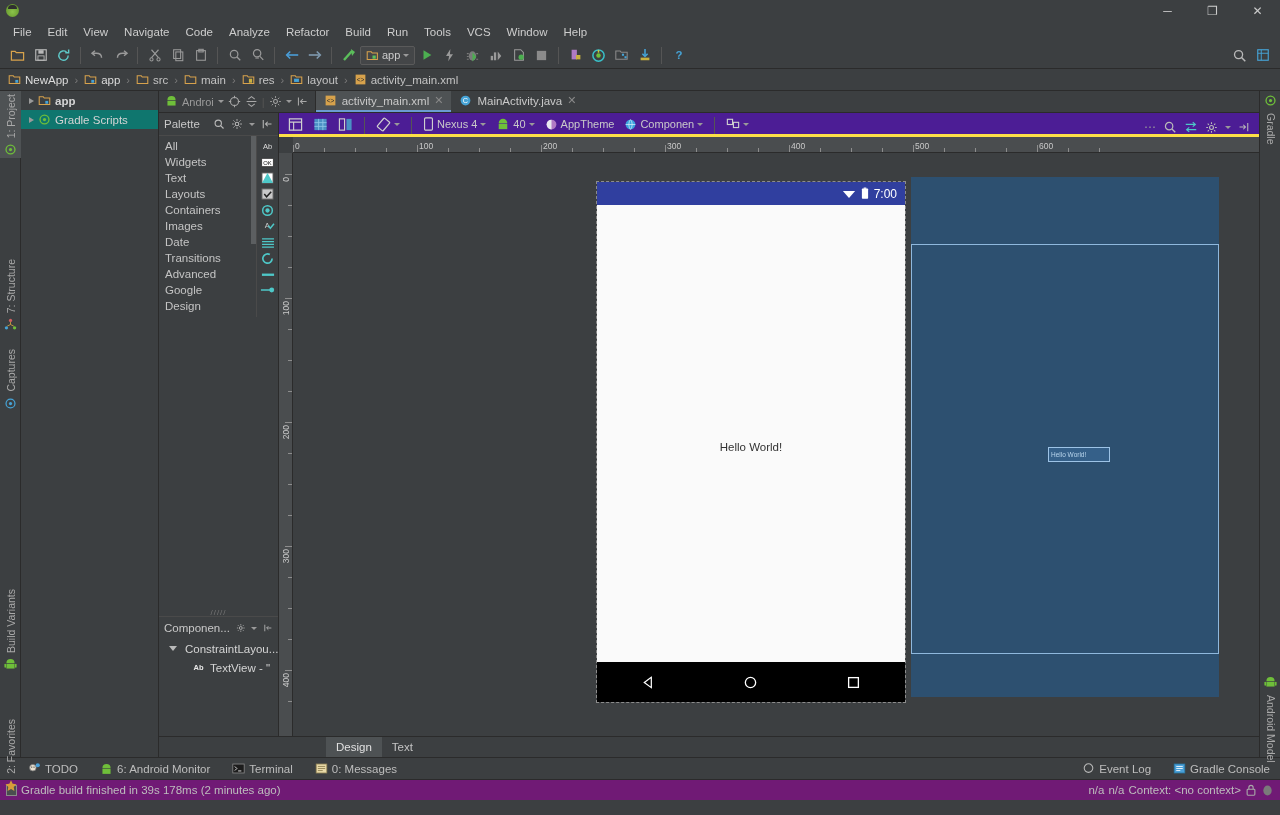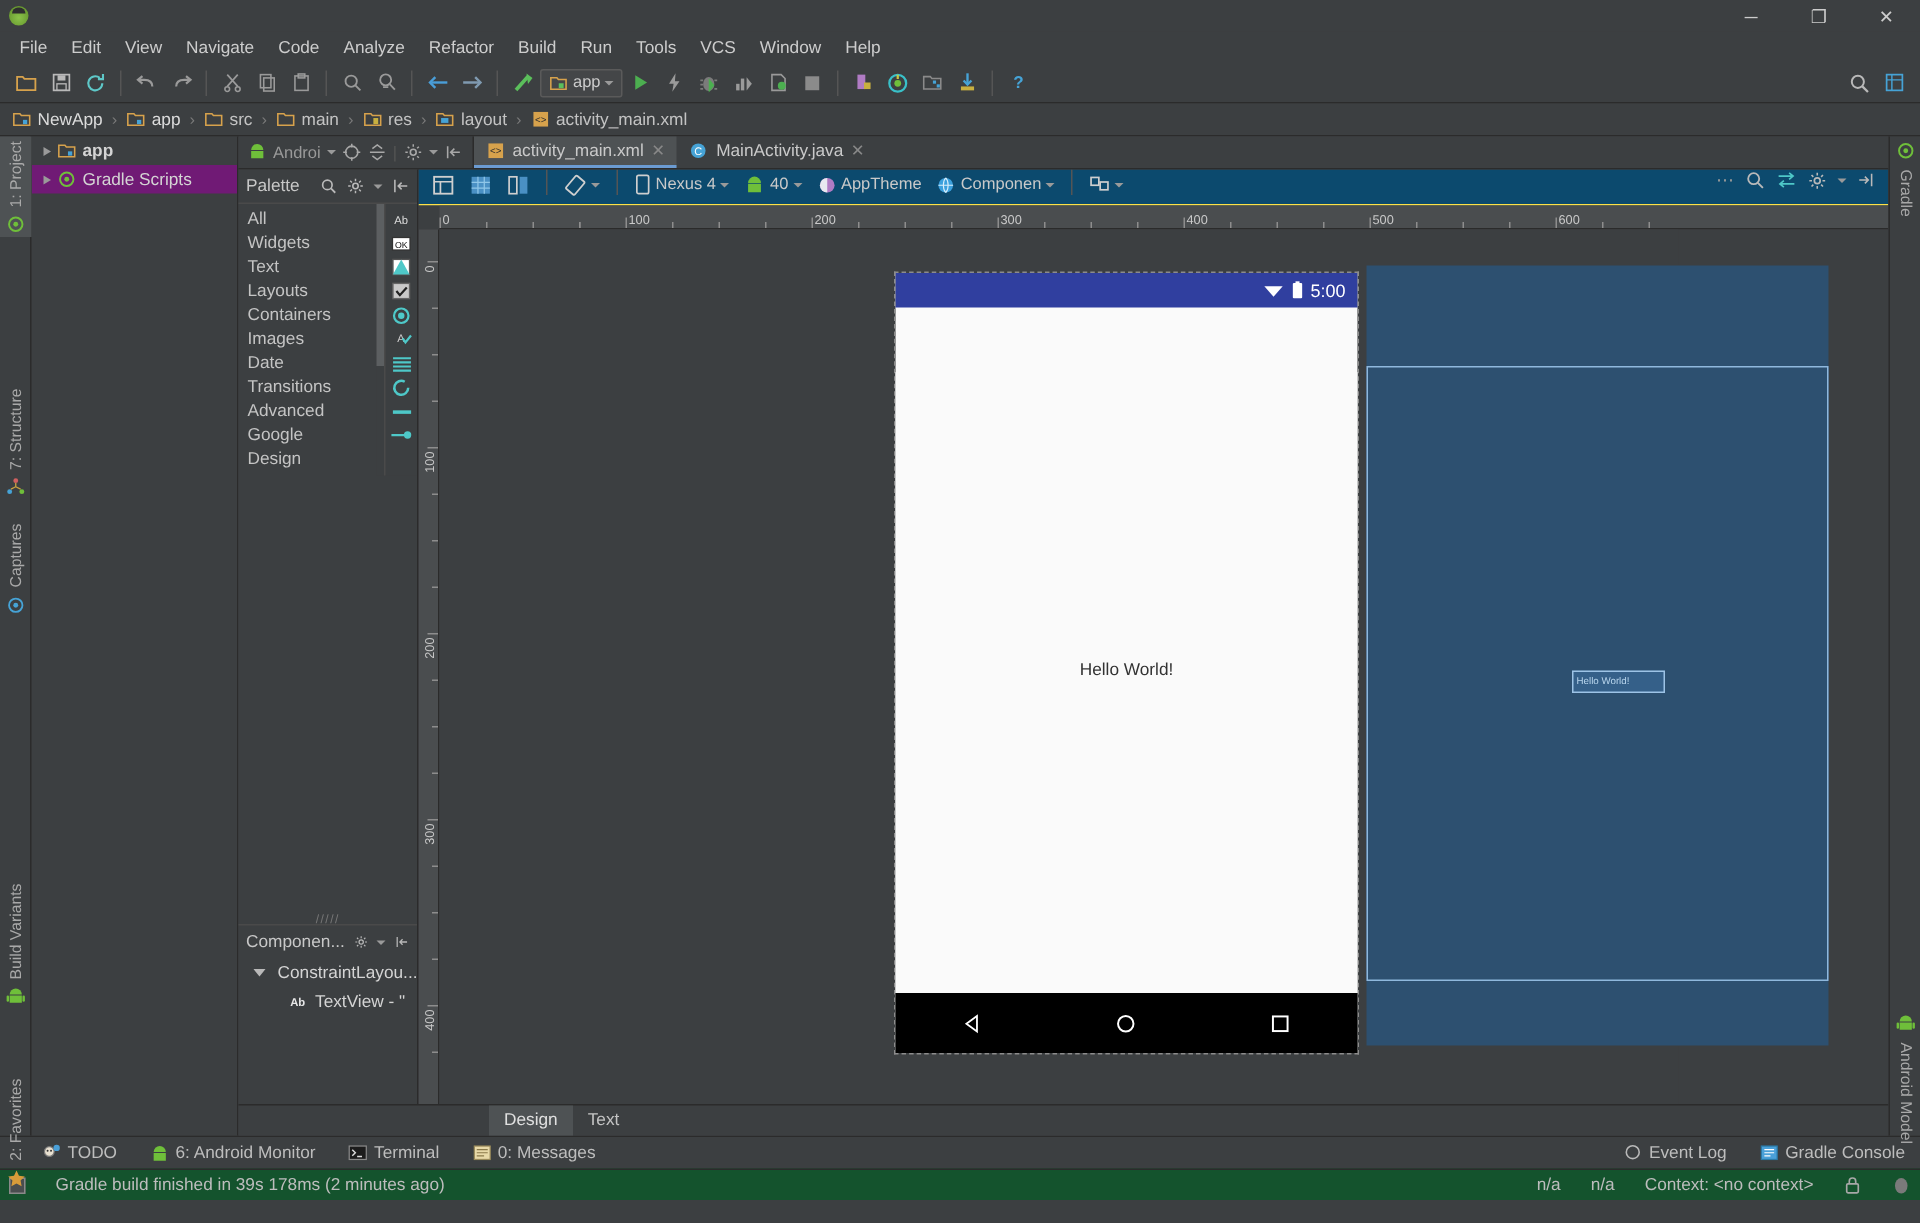--- a/index.html
+++ b/index.html
@@ -57,21 +57,21 @@
   .railR{ border-left:1px solid #2b2b2b;}
   .vtab{ position:absolute; left:0; width:21px; display:flex; flex-direction:column;
          align-items:center; font-size:10.5px; color:#a9a9a9; }
   .vtab .lbl{ writing-mode:vertical-rl; white-space:nowrap; padding:3px 0; }
   .vtab.down .lbl{ writing-mode:vertical-rl; transform:rotate(180deg); }
   .vtab.sel{ background:#4e5254; }
 
   
   #projpanel{ width:138px; background:#3c3f41; border-right:1px solid #2b2b2b; flex:0 0 138px;}
   .tree-row{ height:19px; display:flex; align-items:center; gap:4px; padding-left:8px; font-size:11.5px; color:#d4d4d4;}
-  .tree-row.sel{ background:#701a75; }
+  .tree-row.sel{ background:#0f766e; }
   .tri{ width:0;height:0;border-left:5px solid #9a9a9a;border-top:3.5px solid transparent;border-bottom:3.5px solid transparent;}
 
   
   #editorcol{ flex:1; display:flex; flex-direction:column; min-width:0; background:#3c3f41;}
   #tabstrip{ height:22px; background:#3c3f41; display:flex; align-items:stretch; border-bottom:1px solid #2b2b2b;}
   .tbar-left{ display:flex;align-items:center;gap:4px;padding:0 6px; border-right:1px solid #2b2b2b;}
   .etab{ display:flex;align-items:center;gap:5px;padding:0 8px;font-size:11.5px;color:#c9c9c9;
          border-bottom:2px solid transparent; }
   .etab.active{ background:#4e5254; border-bottom:2px solid #6b9bd2;}
   .etab .x{ color:#888; font-size:11px;}
@@ -88,22 +88,22 @@
   #palscroll{ width:5px; background:#3c3f41; position:relative; }
   #palscroll i{ position:absolute; top:0; left:0; width:5px; height:108px; background:#5c5f61;}
   #palicons{ width:22px; background:#3c3f41; border-left:1px solid #4a4a4a; padding-top:2px;}
   .palicon{ height:16px; display:flex; align-items:center; justify-content:center; }
   #palgap{ flex:1; }
   .grip{ height:8px; display:flex; align-items:center; justify-content:center; color:#777; font-size:8px; letter-spacing:1px;}
   #comptree{ height:120px; border-top:1px solid #4a4a4a;}
 
   
   #design{ flex:1; position:relative; background:#3c3f41; min-width:0; overflow:hidden;}
-  #dtoolbar{ height:24px; display:flex; align-items:flex-start; gap:2px; padding:0 5px; background:#0c4a6e;
-             border-bottom:1px solid #fde047;}
+  #dtoolbar{ height:24px; display:flex; align-items:flex-end; gap:2px; padding:0 5px; background:#4c1d95;
+             border-bottom:3px solid #fde047;}
   .dchip{ display:flex;align-items:center;gap:3px; padding:0 4px; height:20px; font-size:11px; color:#c9c9c9;}
   .caret{ width:0;height:0;border-top:3.5px solid #9a9a9a;border-left:3px solid transparent;border-right:3px solid transparent;}
   #zoombar{ margin-left:auto; display:flex; align-items:center; gap:7px; padding-right:4px; color:#b9b9b9;}
 
   #canvas{ position:absolute; left:0; right:0; top:24px; bottom:0; background:#3c3f41; overflow:hidden;}
   #ruler-h{ position:absolute; left:14px; right:0; top:0; height:16px; background:#4a4d4f; border-bottom:1px solid #2b2b2b;}
   #ruler-v{ position:absolute; left:0; top:16px; bottom:0; width:14px; background:#4a4d4f; border-right:1px solid #2b2b2b;}
   .rtick{ position:absolute; bottom:0; width:1px; background:#8d8d8d;}
   .rtickv{ position:absolute; right:0; height:1px; background:#8d8d8d;}
   .rnum{ position:absolute; font-size:8.5px; color:#c9c9c9; bottom:1px; }
@@ -134,21 +134,21 @@
   #bp-tv span{ font-size:6.5px; color:#b7d4ec; padding-left:2px; line-height:13px; display:block;}
 
   
   #designtabs{ height:21px; background:#3c3f41; display:flex; align-items:stretch;
                border-top:1px solid #2b2b2b; padding-left:167px;}
   .dtab{ padding:0 10px; display:flex;align-items:center; font-size:11.5px; color:#c4c4c4;}
   .dtab.active{ background:#4e5254; color:#e0e0e0;}
   #toolwin{ height:22px; background:#3c3f41; display:flex; align-items:center; gap:22px;
             padding:0 10px 0 28px; border-top:1px solid #2b2b2b; font-size:11.5px; color:#bdbdbd;}
   .twitem{ display:flex; align-items:center; gap:4px;}
-  #statusbar-b{ height:21px; background:#14532d; display:flex; align-items:center; gap:20px;
+  #statusbar-b{ height:21px; background:#701a75; display:flex; align-items:center; gap:4px;
                 padding:0 6px; font-size:11.5px; color:#bdbdbd; border-top:1px solid #2b2b2b;}
   .sq{ width:11px;height:11px;border:1px solid #8a8a8a;background:#4a4d4f;}
 
   .ico{ display:inline-block; vertical-align:middle; }
 </style>
 </head>
 <body>
 
 <div id="titlebar">
   <span class="as-logo"></span>
@@ -800,21 +800,21 @@
 
             <div id="phone">
               <div id="statusbar">
                 <svg width="14" height="11" viewBox="0 0 16 12">
                     <path d="M1 3l7 8 7-8z" fill="#fff"></path>
                   </svg>
                 <svg width="8" height="13" viewBox="0 0 9 14">
                     <rect x="1" y="1.5" width="7" height="11.5" rx="0.8" fill="#fff"></rect>
                     <rect x="3" y="0.3" width="3" height="1.4" fill="#fff"></rect>
                   </svg>
-                <span>5:00</span>
+                <span>7:00</span>
               </div>
               <div id="content">
                 <div id="helloworld">Hello World!</div>
               </div>
               <div id="navbar">
                 <svg class="navico" viewBox="0 0 16 16">
                     <path d="M11 2.5L3.5 8 11 13.5z" fill="none" stroke="#fff" stroke-width="1.3"></path>
                   </svg>
                 <svg class="navico" viewBox="0 0 16 16">
                     <circle cx="8" cy="8" r="5.5" fill="none" stroke="#fff" stroke-width="1.4"></circle>

